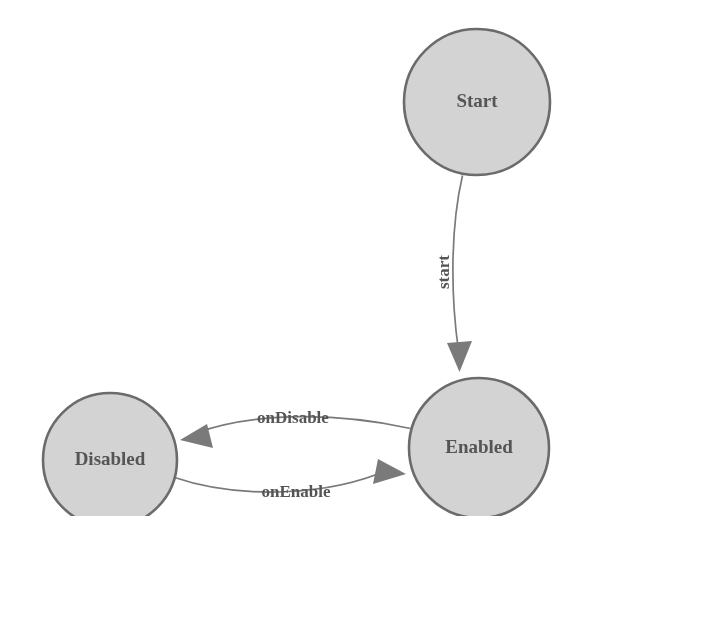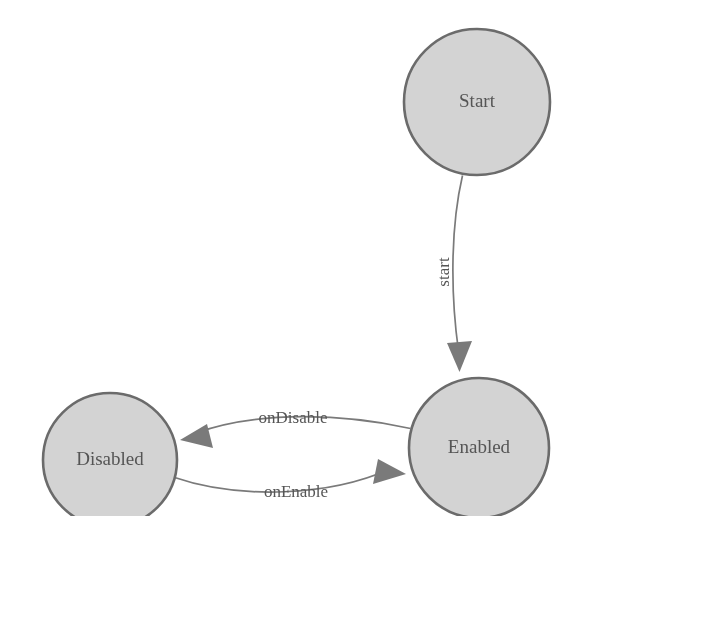--- a/index.html
+++ b/index.html
@@ -10,20 +10,21 @@
   }
   body {
     font-family: "Liberation Serif", "DejaVu Serif", serif;
   }
   #diagram-canvas {
     position: relative;
     width: 702px;
     height: 516px;
     background: #ffffff;
     overflow: hidden;
+    font-weight: bold;
   }
   #diagram-svg {
     position: absolute;
     top: 0;
     left: 0;
     width: 702px;
     height: 633px;
     display: block;
   }
   .node-circle {

